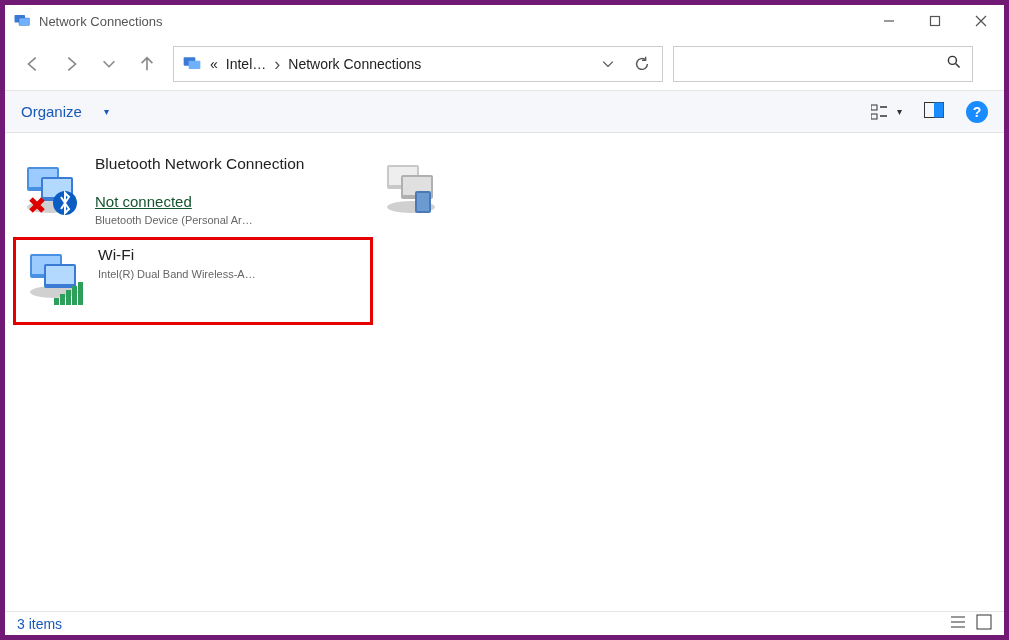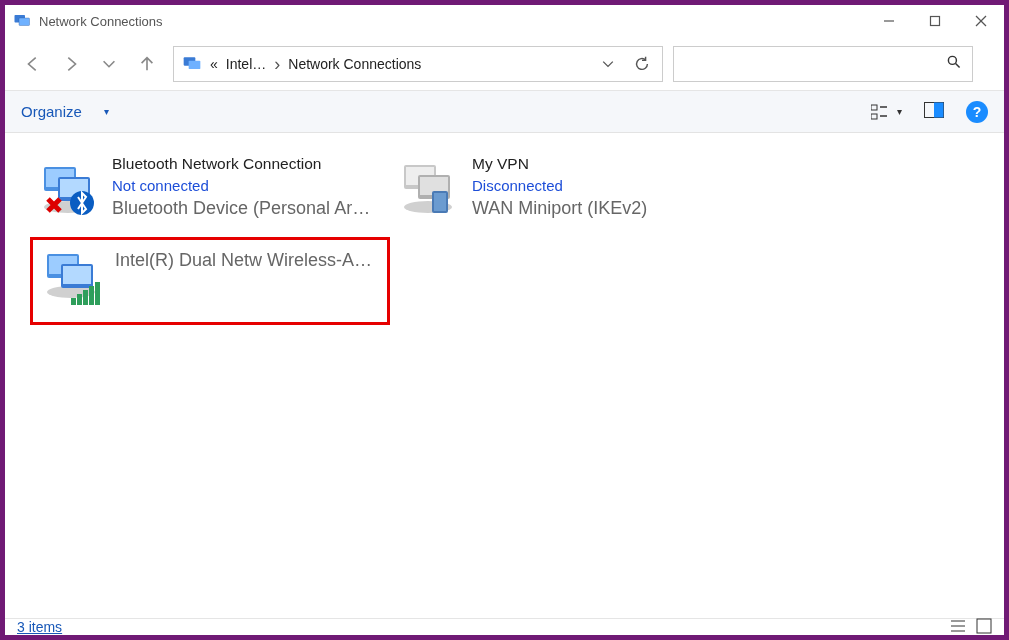--- a/index.html
+++ b/index.html
@@ -29,31 +29,31 @@
 
   
   .toolbar { height: 42px; background: #f5f7fa; border-bottom: 1px solid #e3e3e3; display: flex; align-items: center; padding: 0 16px; }
   .organize { color: #1858b8; font-size: 15px; display: flex; align-items: center; gap: 22px; }
   .organize .caret { font-size: 10px; color:#1858b8;}
   .toolbar-right { margin-left: auto; display: flex; align-items: center; gap: 22px; }
   .view-btn { display: flex; align-items: center; gap: 6px; }
   .help-btn { width: 22px; height: 22px; border-radius: 50%; background: #1a8cff; color: #fff; display: flex; align-items: center; justify-content: center; font-weight: bold; font-size: 14px; }
 
   
-  .content { flex: 1; padding: 16px 25px; display: flex; flex-wrap: wrap; align-content: flex-start; gap: 0px; overflow: auto; }
+  .content { flex: 1; padding: 16px 8px; display: flex; flex-wrap: wrap; align-content: flex-start; gap: 0px; overflow: auto; }
   .conn-item { width: 360px; height: 88px; display: flex; align-items: flex-start; padding: 4px 8px; gap: 14px; position: relative; }
   .conn-item.highlighted { border: 3px solid #e60000; }
   .conn-icon { width: 60px; height: 60px; flex-shrink: 0; position: relative; margin-top: 4px;}
   .conn-text { flex: 1; overflow: hidden; padding-top: 2px;}
   .conn-name { font-size: 15.5px; color: #222; white-space: nowrap; overflow: hidden; text-overflow: ellipsis; }
-  .conn-status { font-size: 15px; color: #1d4ed8; white-space: nowrap; overflow: hidden; text-overflow: ellipsis; margin-top: 4px;}
-  .conn-device { font-size: 18px; color: #666; white-space: nowrap; overflow: hidden; text-overflow: ellipsis; margin-top: 4px;}
-
-  
-  .statusbar { height: 17px; border-top: 1px solid #e5e5e5; display: flex; align-items: center; padding: 0 12px; font-size: 14px; color: #1858b8; text-decoration: underline; }
+  .conn-status { font-size: 15px; color: #14532d; white-space: nowrap; overflow: hidden; text-overflow: ellipsis; margin-top: 20px; text-decoration: underline;}
+  .conn-device { font-size: 11px; color: #666; white-space: nowrap; overflow: hidden; text-overflow: ellipsis; margin-top: 4px;}
+
+  
+  .statusbar { height: 24px; border-top: 1px solid #e5e5e5; display: flex; align-items: center; padding: 0 12px; font-size: 14px; color: #1858b8; }
   .statusbar-right { margin-left: auto; display: flex; gap: 10px; }
   .statusbar-right svg { width: 16px; height: 16px; }
 
   .chev { font-size: 18px; color:#555; line-height:1;}
 </style>
 </head>
 <body>
 
 <div class="window">
 
@@ -186,41 +186,37 @@
       <div class="conn-item">
         <div class="conn-icon"><svg viewBox="0 0 60 60">
             <ellipse cx="30" cy="50" rx="24" ry="6" fill="#d0d0d0"></ellipse>
             <rect x="6" y="8" width="32" height="24" rx="2" fill="#c8c8c8"></rect>
             <rect x="8" y="10" width="28" height="18" fill="#eee"></rect>
             <rect x="20" y="18" width="32" height="24" rx="2" fill="#b0b0b0"></rect>
             <rect x="22" y="20" width="28" height="18" fill="#e0e0e0"></rect>
             <rect x="34" y="34" width="16" height="22" rx="2" fill="#4a7ab5"></rect>
             <rect x="36" y="36" width="12" height="18" fill="#6b9bd0"></rect>
           </svg></div>
-        <div class="conn-text">
-          <div class="conn-name">My VPN</div>
-          <div class="conn-status">Disconnected</div>
-          <div class="conn-device">WAN Miniport (IKEv2)</div>
-        </div>
       </div>
       <div class="conn-item highlighted">
         <div class="conn-icon"><svg viewBox="0 0 60 60">
             <ellipse cx="30" cy="44" rx="24" ry="6" fill="#d0d0d0"></ellipse>
             <rect x="6" y="6" width="32" height="24" rx="2" fill="#4a90e2"></rect>
             <rect x="8" y="8" width="28" height="18" fill="#9cccff"></rect>
             <rect x="20" y="16" width="32" height="24" rx="2" fill="#3a7bd5"></rect>
             <rect x="22" y="18" width="28" height="18" fill="#b3d9ff"></rect>
             <rect x="30" y="50" width="5" height="7" fill="#2e9e5b"></rect>
             <rect x="36" y="46" width="5" height="11" fill="#2e9e5b"></rect>
             <rect x="42" y="42" width="5" height="15" fill="#2e9e5b"></rect>
             <rect x="48" y="38" width="5" height="19" fill="#2e9e5b"></rect>
             <rect x="54" y="34" width="5" height="23" fill="#2e9e5b"></rect>
           </svg></div>
         <div class="conn-text">
-          <div class="conn-device">Intel(R) Dual Netw Wireless-A…</div>
+          <div class="conn-name">Wi-Fi</div>
+          <div class="conn-device">Intel(R) Dual Band Wireless-A…</div>
         </div>
       </div>
     </div>
 
   <div class="statusbar">
     <span>3 items</span>
     <div class="statusbar-right">
       <span><svg viewBox="0 0 16 16">
             <line x1="1" y1="3" x2="15" y2="3" stroke="#333"></line>
             <line x1="1" y1="8" x2="15" y2="8" stroke="#333"></line>

